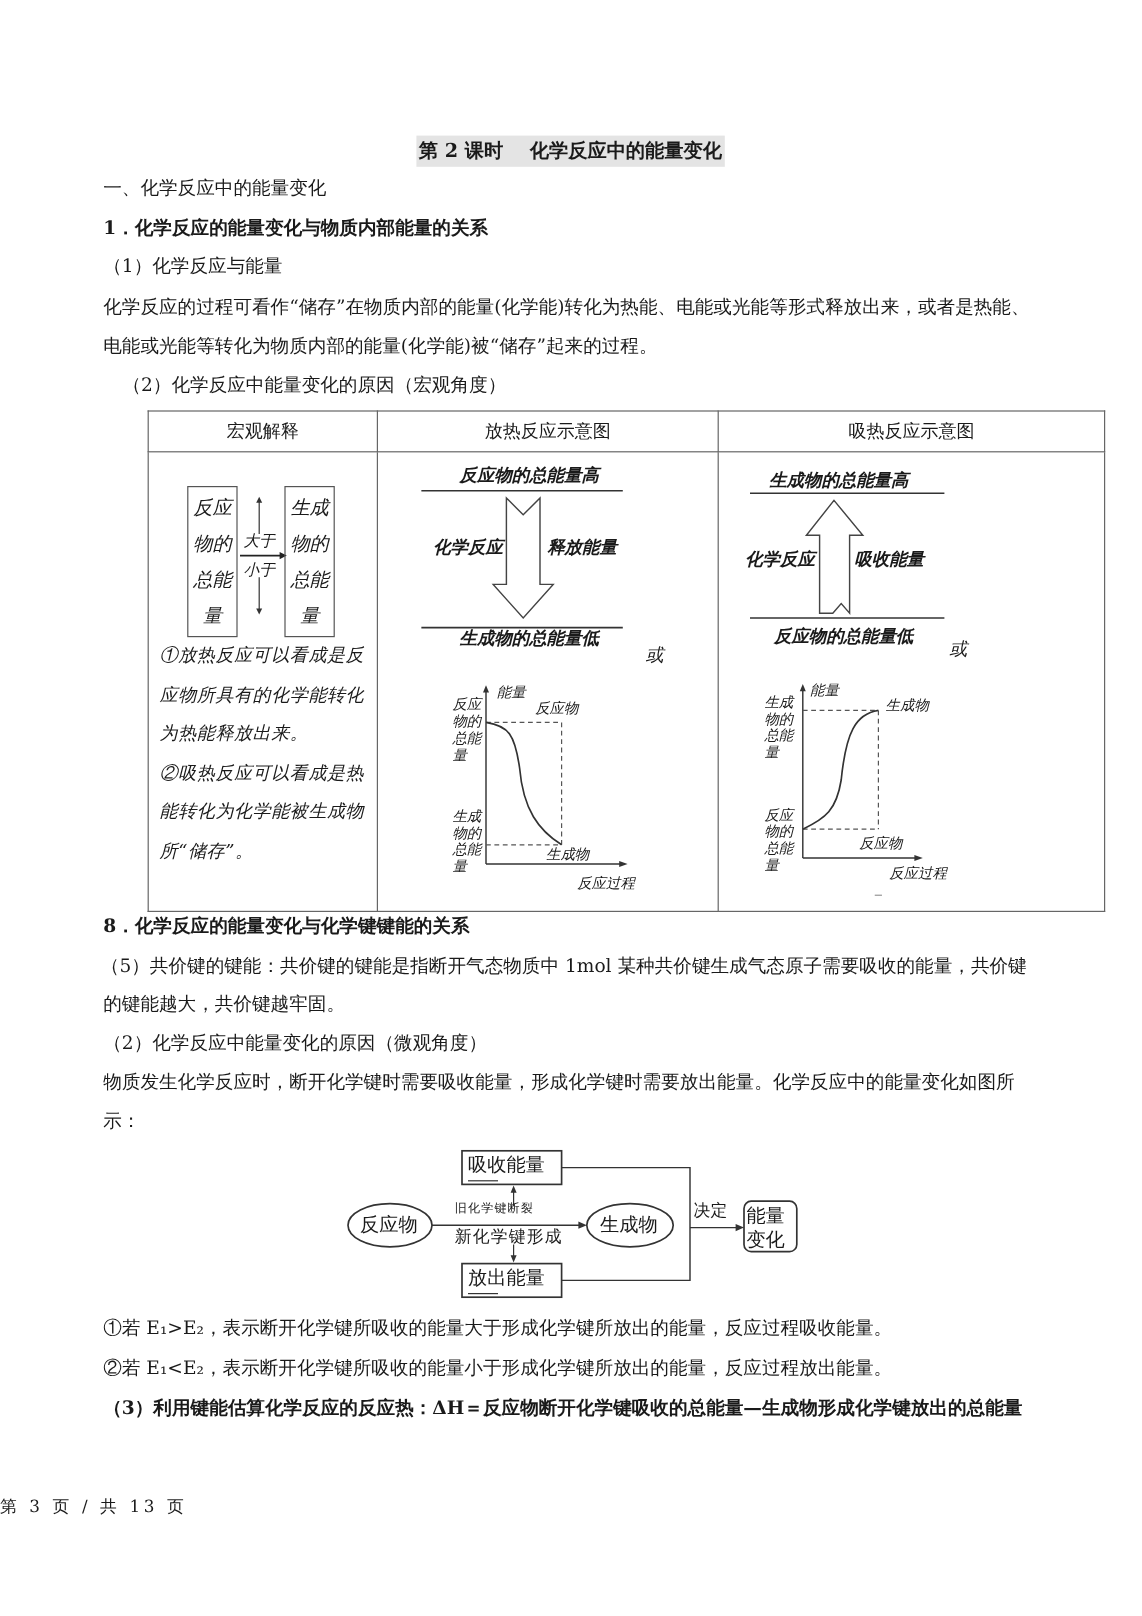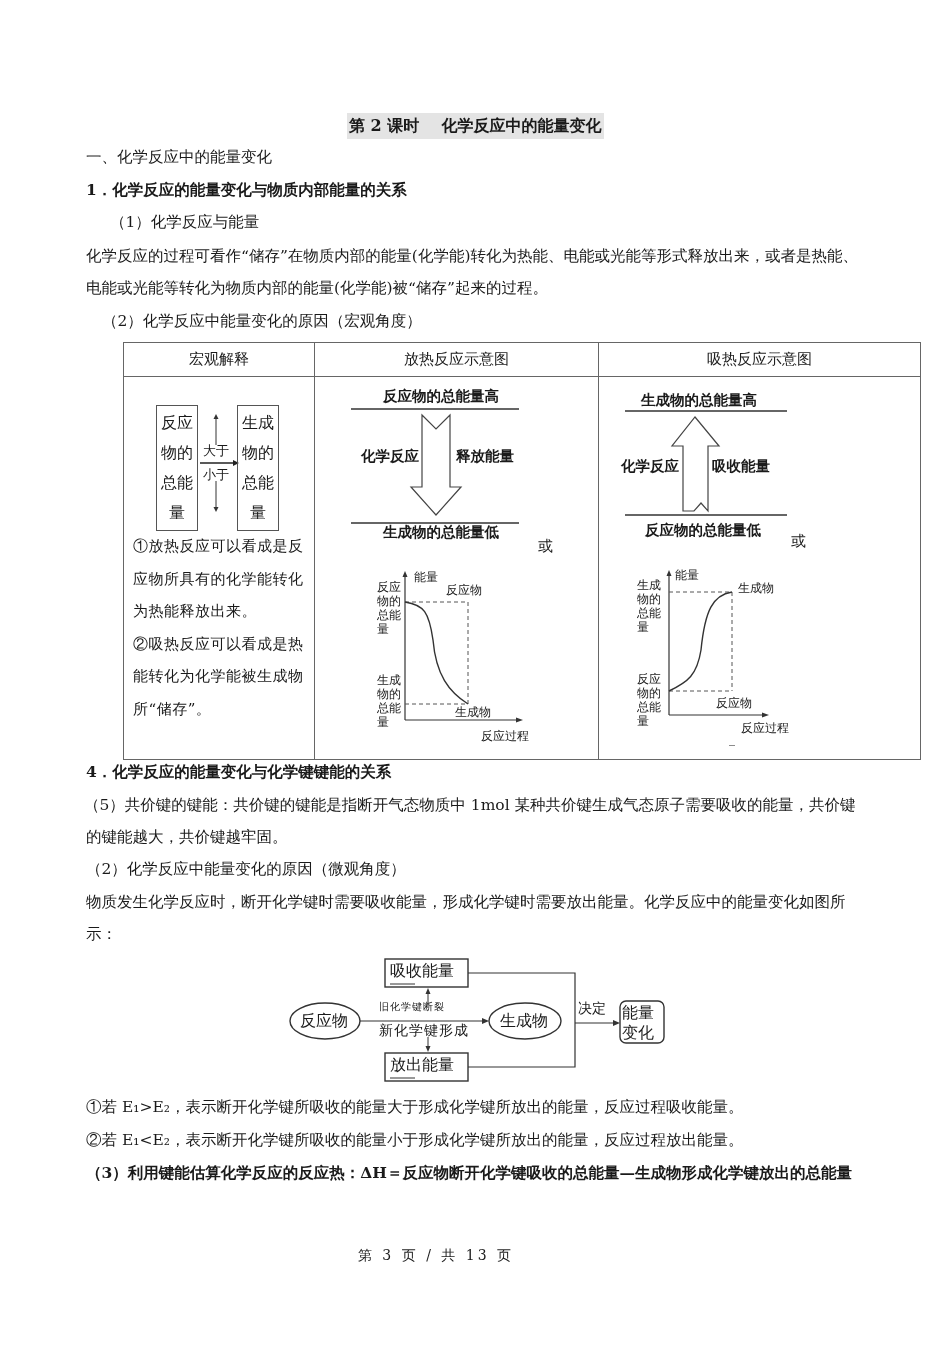--- a/index.html
+++ b/index.html
@@ -20,43 +20,43 @@
   table.cmp {
     position: absolute; left: 123px; top: 342px; width: 798px; height: 417px;
     border-collapse: collapse;
   }
   table.cmp td, table.cmp th {
     border: 1.3px solid #666; padding: 0; vertical-align: top; position: relative;
   }
   table.cmp th {
     height: 33px; font-weight: normal; font-size: 15px; text-align: center; vertical-align: middle;
   }
-  .cell-inner { position: relative; width: 100%; height: 382px; }
+  .cell-inner { position: relative; width: 100%; height: 382px; font-style: italic; }
   .vbox {
     position: absolute; border: 1.3px solid #555; font-size: 16px; line-height: 30px;
     width: 40px; text-align: center; padding: 2px 0;
   }
   .note {
     position: absolute; left: 9px; top: 153px; width: 175px;
     font-size: 15px; line-height: 32.5px; letter-spacing: 0.5px;
   }
   .dlabel { position: absolute; font-size: 14.5px; font-weight: bold; white-space: nowrap; font-family: "DejaVu Sans", "Liberation Sans", sans-serif; }
   .glabel { position: absolute; font-size: 12px; line-height: 14px; white-space: nowrap; }
   .or { position: absolute; font-size: 15px; }
   .flow-text { position: absolute; font-size: 15px; white-space: nowrap; }
-  .footer { left: 0; width: 872px; top: 1247px; text-align: center; font-size: 14px; letter-spacing: 3px; }
+  .footer { left: 0; width: 872px; top: 1247px; font-size: 14px; letter-spacing: 3px; }
 </style>
 </head>
 <body>
 
 <div class="abs title">第 2 课时    化学反应中的能量变化</div>
 
 <div class="abs line" style="top:145px;">一、化学反应中的能量变化</div>
 <div class="abs line bold" style="top:178px;">1．化学反应的能量变化与物质内部能量的关系</div>
-<div class="abs line" style="top:210px;margin-left:24px;">（1）化学反应与能量</div>
+<div class="abs line" style="top:210px;">（1）化学反应与能量</div>
 <div class="abs para" style="top:240px;">化学反应的过程可看作“储存”在物质内部的能量(化学能)转化为热能、电能或光能等形式释放出来，或者是热能、电能或光能等转化为物质内部的能量(化学能)被“储存”起来的过程。</div>
 <div class="abs line" style="top:309px;margin-left:16px;">（2）化学反应中能量变化的原因（宏观角度）</div>
 
 <table class="cmp">
   <tbody>
       <tr>
     <th style="width:190px;">宏观解释</th>
     <th style="width:283px;">放热反应示意图</th>
     <th>吸热反应示意图</th>
   </tr>
@@ -171,21 +171,21 @@
         </div>
         <div class="glabel" style="left:117px; top:319px;">反应物</div>
         <div class="glabel" style="left:142px; top:344px;">反应过程</div>
         <div class="glabel" style="left:130px; top:355px;">_</div>
       </div>
     </td>
   </tr>
 </tbody>
   </table>
 
-<div class="abs line bold" style="top:760px;">4．化学反应的能量变化与化学键键能的关系</div>
+<div class="abs line bold" style="top:760px;">8．化学反应的能量变化与化学键键能的关系</div>
 <div class="abs para" style="top:789px; text-indent:-2px;">（5）共价键的键能：共价键的键能是指断开气态物质中 1mol 某种共价键生成气态原子需要吸收的能量，共价键的键能越大，共价键越牢固。</div>
 <div class="abs line" style="top:857px;">（2）化学反应中能量变化的原因（微观角度）</div>
 <div class="abs para" style="top:886px;">物质发生化学反应时，断开化学键时需要吸收能量，形成化学键时需要放出能量。化学反应中的能量变化如图所示：</div>
 
 <svg class="abs" style="left:285px; top:955px;" width="380" height="130">
   <rect x="100" y="4" width="83" height="28" fill="none" stroke="#333" stroke-width="1.4"></rect>
   <rect x="100" y="98" width="83" height="28" fill="none" stroke="#333" stroke-width="1.4"></rect>
   <ellipse cx="40" cy="66" rx="35" ry="18" fill="none" stroke="#333" stroke-width="1.4"></ellipse>
   <ellipse cx="240" cy="66" rx="36" ry="18" fill="none" stroke="#333" stroke-width="1.4"></ellipse>
   <rect x="335" y="46" width="44" height="42" rx="6" ry="6" fill="none" stroke="#333" stroke-width="1.4"></rect>

